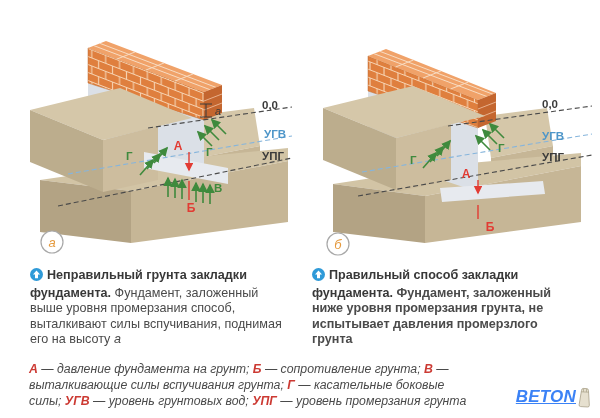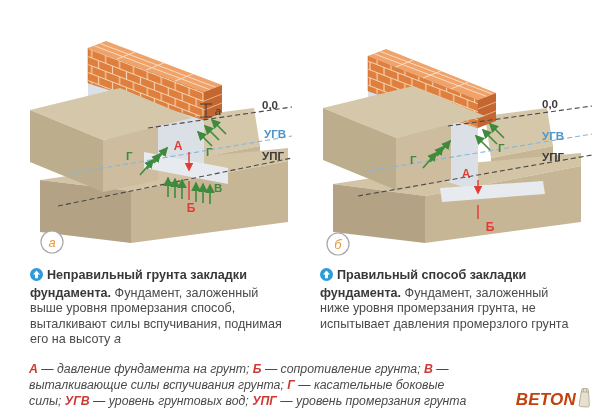--- a/index.html
+++ b/index.html
@@ -9,33 +9,33 @@
     overflow:hidden;
   }
   .diagram-svg{position:absolute;top:0;}
   #svg-a{left:0;}
   #svg-b{left:300px;}
   .caption{
     position:absolute;top:268px;width:252px;
     font-size:12.6px;line-height:15.6px;color:#4a4a4a;
   }
   #caption-a{left:30px;}
-  #caption-b{left:320px;}
+  #caption-b{left:312px;font-weight:bold;}
   .caption b{color:#383838;}
   .cap-icon{display:inline-block;vertical-align:-2px;margin-right:4px;}
   .legend{
     position:absolute;left:29px;top:361px;width:448px;
     font-style:italic;font-size:12.3px;line-height:16px;color:#4a4a4a;
   }
   .lg-term{color:#cc3a33;font-weight:bold;}
   .logo{
     position:absolute;right:7px;bottom:5px;
-    display:flex;align-items:center;
+    display:flex;align-items:flex-start;
     font-weight:bold;font-style:italic;font-size:17px;
-    color:#c2410c;letter-spacing:.2px;
+    color:#3b82f6;letter-spacing:.2px;text-decoration:underline;
   }
   .logo .bag{margin:0 1px;transform:rotate(3deg);}
   svg text{font-family:"Liberation Sans","DejaVu Sans",sans-serif;}
   .lvl{font-size:11.5px;font-weight:bold;fill:#3b3b3b;}
   .lvl-blue{font-size:11.5px;font-weight:bold;fill:#4e96c9;}
   .mark-red{font-size:12px;font-weight:bold;fill:#e23b33;}
   .mark-green{font-size:11.5px;font-weight:bold;fill:#3f8a3d;}
   .badge-letter{font-size:13px;font-style:italic;fill:#e59a3e;}
   .dash-dark{stroke:#4a4a4a;stroke-width:1.1;stroke-dasharray:5 3;fill:none;}
   .dash-blue{stroke:#86b5dc;stroke-width:1.1;stroke-dasharray:5 3;fill:none;}

